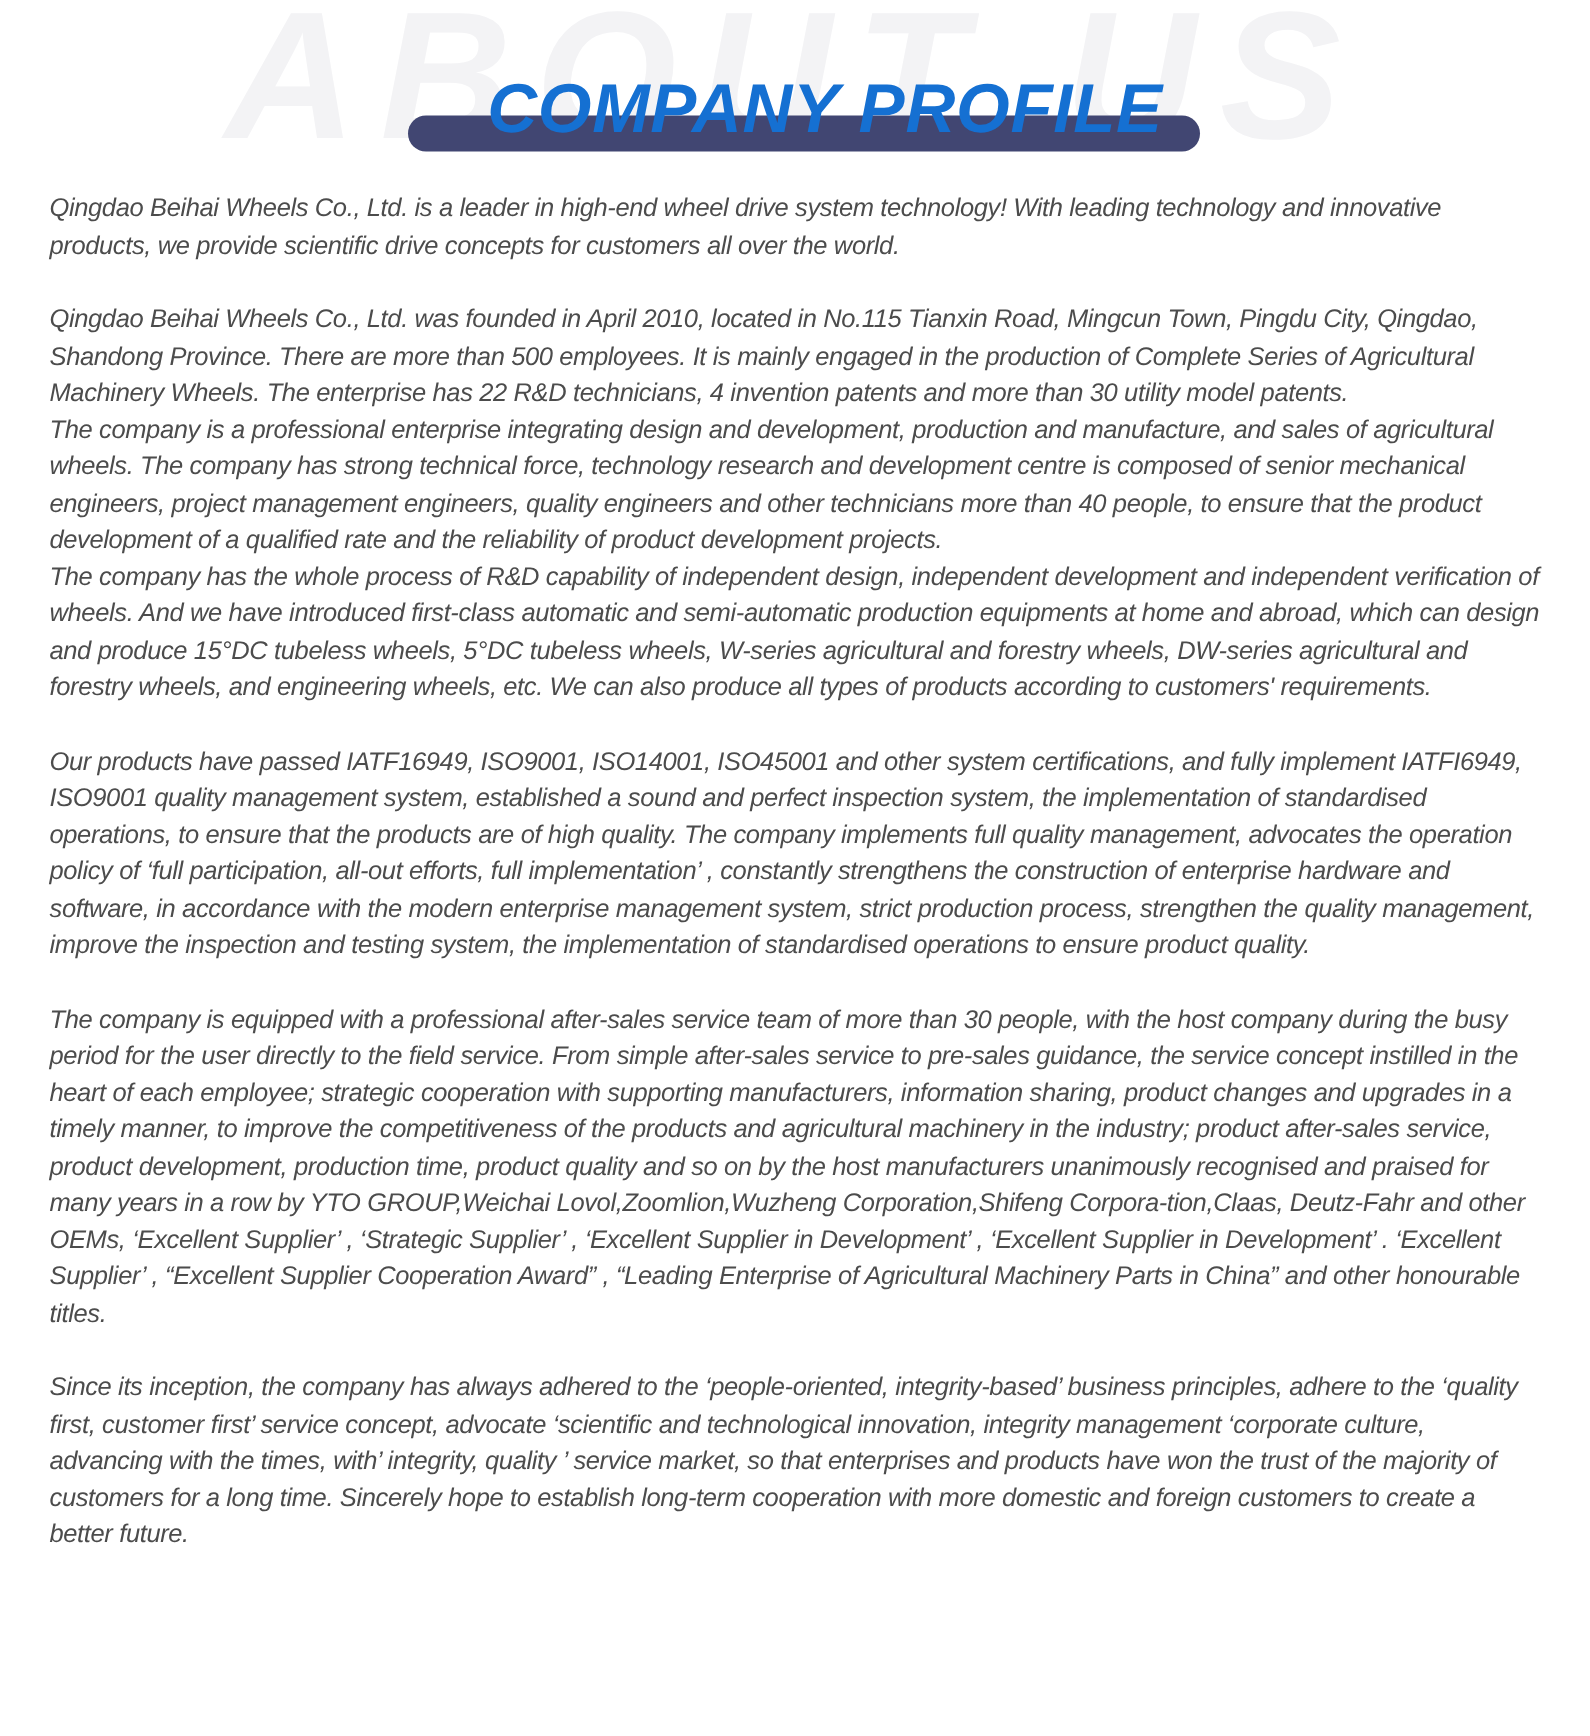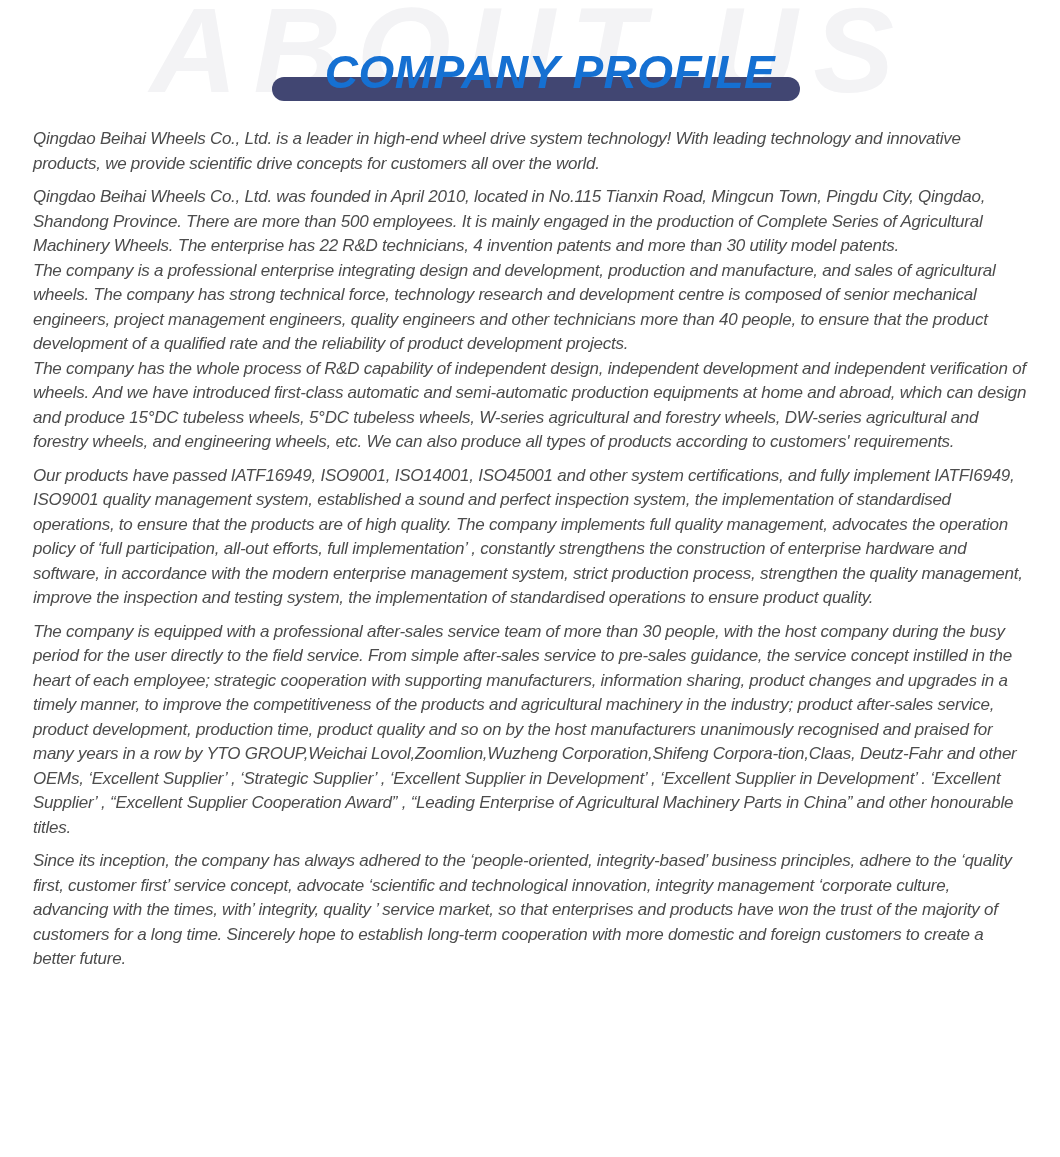--- a/index.html
+++ b/index.html
@@ -79,21 +79,21 @@
   .para {
     font-size: 17px;
     line-height: 24.5px;
     letter-spacing: -0.25px;
     color: var(--body-text-color, #4c4c4c);
     margin: 0;
     font-style: italic;
   }
 
   .para.gap-before {
-    margin-top: 9px;
+    margin-top: 25px;
   }
 </style>
 </head>
 <body>
 
 <header class="header">
   <div class="watermark">ABOUT US</div>
   <div class="title-bar"></div>
   <h1 class="page-title">COMPANY PROFILE</h1>
 </header>

